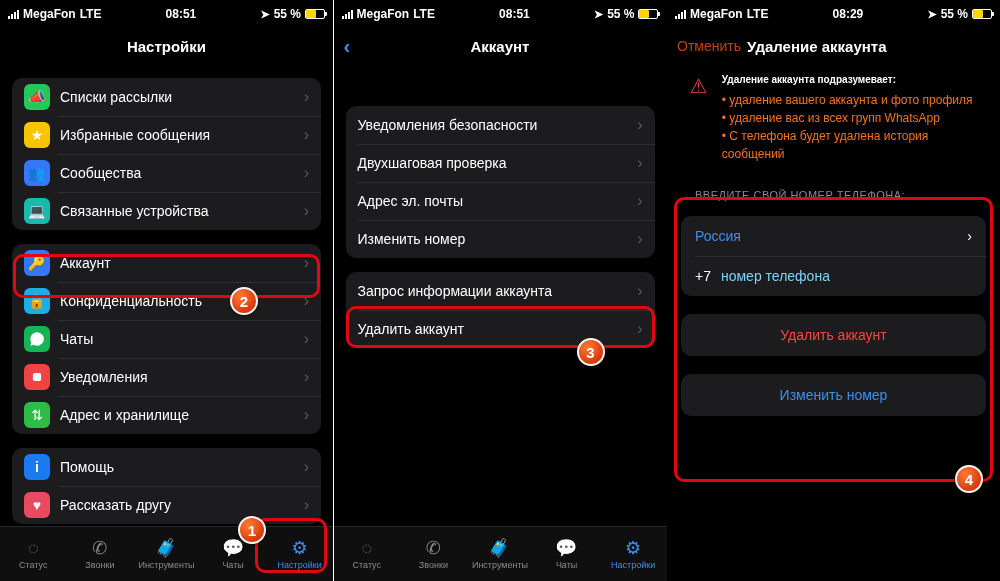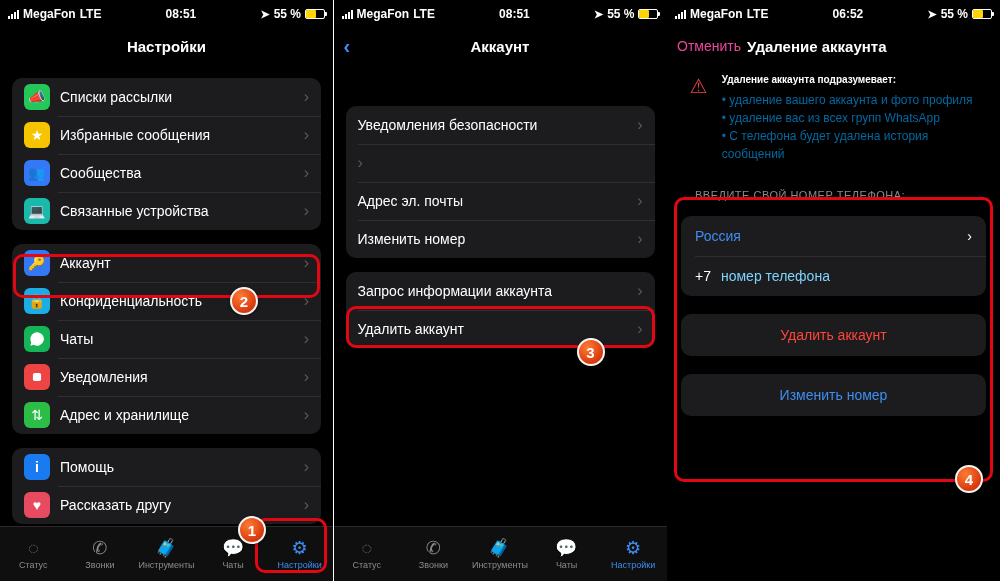--- a/index.html
+++ b/index.html
@@ -55,21 +55,21 @@
     align-items: center;
     justify-content: center;
     font-size: 15px;
     font-weight: 600;
     position: relative;
   }
   .page-header .back {
     position: absolute; left: 10px; color: #3e8ef1; font-size: 20px;
   }
   .page-header .cancel {
-    position: absolute; left: 10px; color: #ec4899; font-size: 14px; font-weight: 400;
+    position: absolute; left: 10px; color: #c2410c; font-size: 14px; font-weight: 400;
   }
   .content { padding: 0 12px; overflow: hidden; height: calc(100% - 64px - 55px); position: relative; }
   .content.no-tab { height: calc(100% - 64px); }
   
   .group { background: #1c1c1e; border-radius: 10px; margin-top: 14px; overflow: hidden; }
   .row {
     display: flex; align-items: center; min-height: 38px; padding: 0 12px;
     position: relative;
   }
   .row + .row::before {
@@ -120,21 +120,21 @@
     font-size: 9px;
   }
   .tab.active { color: #3e8ef1; }
   .tab svg, .tab .glyph { width: 20px; height: 20px; font-size: 18px; display:flex; align-items:center; justify-content:center;}
   
   .warn-block {
     display: flex; gap: 12px; padding: 10px 6px 4px 6px; font-size: 13px;
   }
   .warn-icon { color: #ef4444; font-size: 20px; width: 24px; display:flex; justify-content:center;}
   .warn-title { font-weight: 600; margin-bottom: 6px; font-size: 10px;}
-  .warn-list { list-style: none; color: #0369a1; font-size: 12px; line-height: 1.5;}
+  .warn-list { list-style: none; color: #f97316; font-size: 12px; line-height: 1.5;}
   .warn-list li::before { content: "• "; }
   .section-label {
     font-size: 11px; color: #8b8b90; letter-spacing: .5px;
     margin: 22px 14px 15px 14px;
   }
   .input-group { background: #1c1c1e; border-radius: 10px; overflow: hidden; }
   .input-row {
     display: flex; align-items: center; height: 40px; padding: 0 14px;
     position: relative; font-size: 14px;
   }
@@ -325,20 +325,21 @@
     <span>Аккаунт</span>
   </div>
   <div class="content">
     <div style="height:28px"></div>
     <div class="group">
       <div class="row noicon">
         <div class="label">Уведомления безопасности</div>
         <div class="chev">›</div>
       </div>
       <div class="row noicon">
+        <div class="label">Двухшаговая проверка</div>
         <div class="chev">›</div>
       </div>
       <div class="row noicon">
         <div class="label">Адрес эл. почты</div>
         <div class="chev">›</div>
       </div>
       <div class="row noicon">
         <div class="label">Изменить номер</div>
         <div class="chev">›</div>
       </div>
@@ -390,21 +391,21 @@
     <div class="status-left">
       <div class="signal-bars">
           <span></span>
           <span></span>
           <span></span>
           <span></span>
         </div>
       <span>MegaFon</span>
       <span>LTE</span>
     </div>
-    <div>06:52</div>
+    <div>08:29</div>
     <div class="status-right">
       <span class="loc-arrow">➤</span>
       <span>55 %</span>
       <div class="battery">
           <div class="fill"></div>
         </div>
     </div>
   </div>
   <div class="page-header" style="justify-content:flex-start; padding-left:80px;">
     <span class="cancel">Отменить</span>

